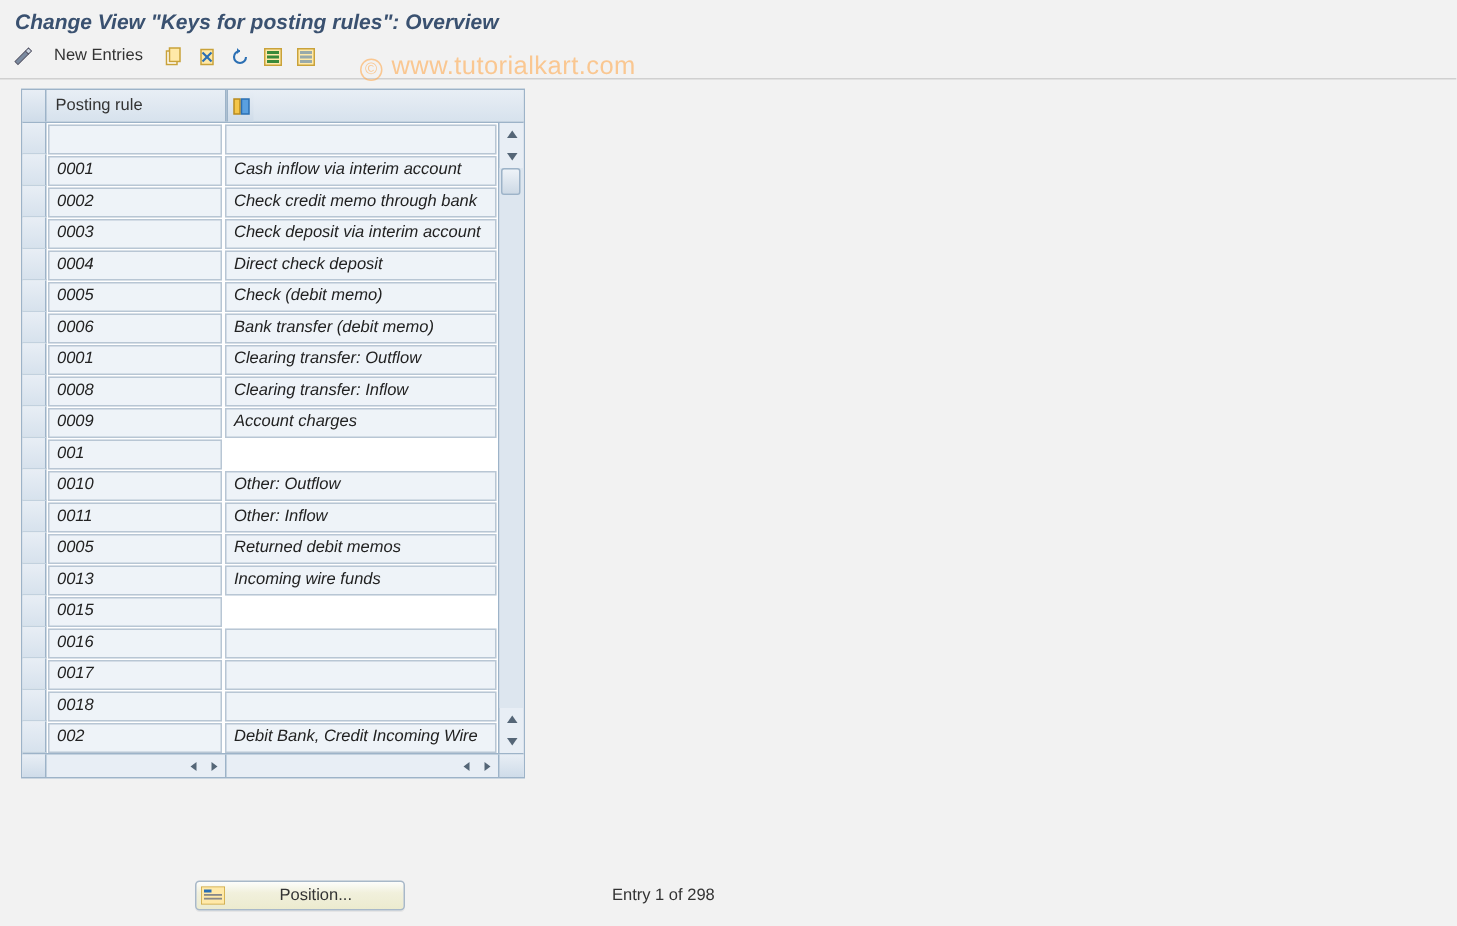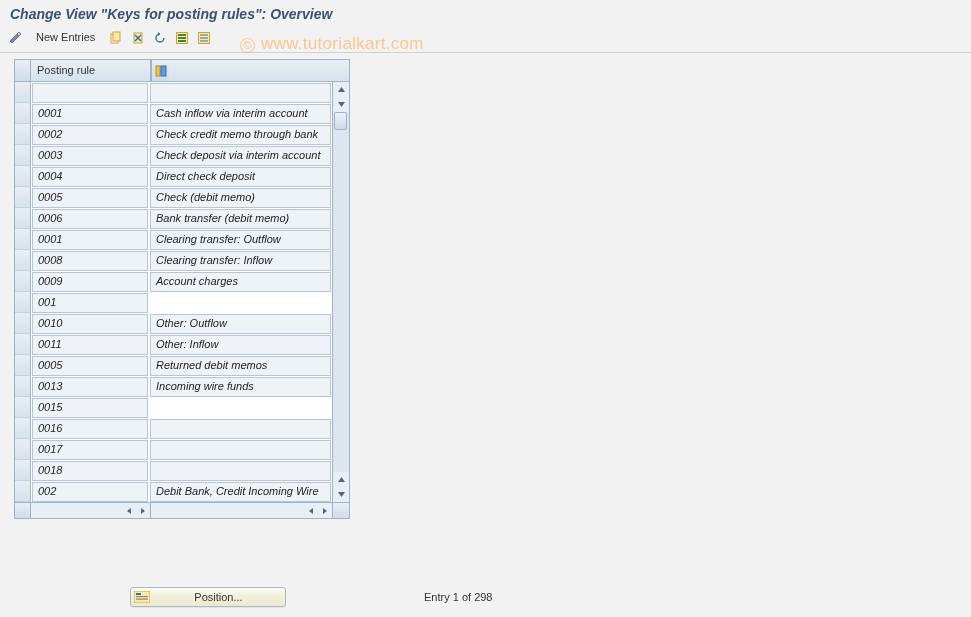--- a/index.html
+++ b/index.html
@@ -186,21 +186,21 @@
     padding-left: 130px;
   }
   .position-btn {
     display: inline-flex;
     align-items: center;
     gap: 6px;
     border: 1px solid #a8b8c8;
     border-radius: 3px;
     background: linear-gradient(#fdfdfb,#f1f0dc 40%,#ecebcf);
     padding: 2px 4px 2px 3px;
-    width: 156px;
+    width: 140px;
     cursor: pointer;
     box-shadow: 0 1px 0 rgba(0,0,0,.05);
   }
   .position-btn .pb-icon{
     width:16px;height:14px;display:inline-flex;align-items:center;justify-content:center;
   }
   .position-btn .pb-label{
     flex:1;text-align:center;
   }
   .entry-label { color:#333;margin-left:48px; }

